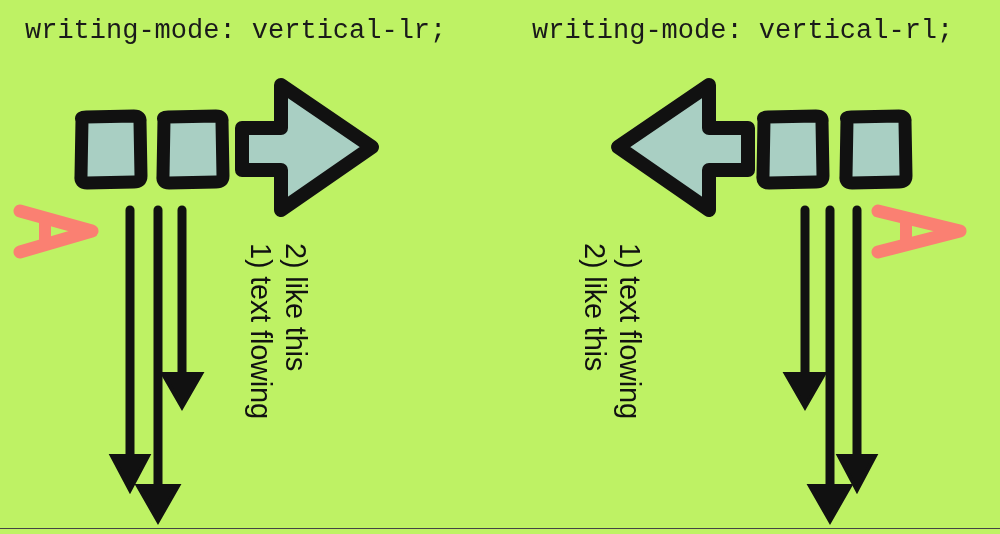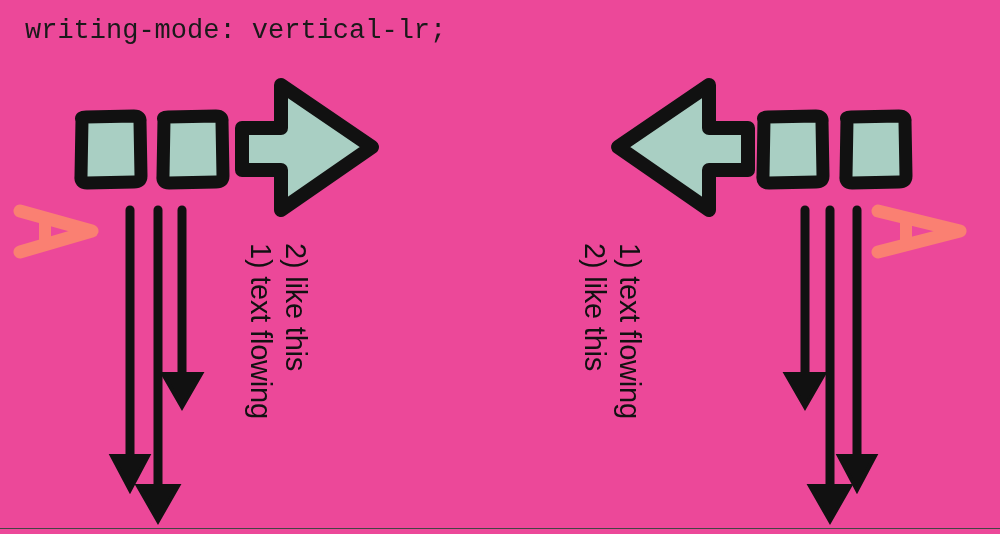--- a/index.html
+++ b/index.html
@@ -4,21 +4,21 @@
 <style>
   html, body {
     margin: 0;
     padding: 0;
     background: #ffffff;
   }
   #page {
     position: relative;
     width: 1000px;
     height: 534px;
-    background: #ec4899;
+    background: #bef264;
     overflow: hidden;
     font-family: "Liberation Sans", sans-serif;
     text-decoration: underline;
   }
   .panel {
     position: absolute;
     top: 0;
     width: 500px;
     height: 534px;
   }
@@ -109,20 +109,21 @@
       </g>
     </svg>
 
     <div class="vtext" style="left:277px; top:243px;">1) text flowing</div>
 
     <div class="vtext" style="left:312px; top:243px;">2) like this</div>
   </div>
 
   <div class="panel right">
 
+    <div class="heading">writing-mode: vertical-rl;</div>
 
     <svg class="svg-layer" viewBox="0 0 500 534">
 
       <g>
         <path d="M248,128 L209,128 L209,85 L118,147 L209,210 L209,170 L248,170 Z" fill="#a9cfc3" stroke="#111111" stroke-width="14" stroke-linejoin="round" stroke-linecap="round"></path>
       </g>
 
       <g>
         <path d="M264,120 Q262,117 268,117 L316,116 Q323,116 322,122 L323,176 Q323,182 316,182 L269,183 Q262,183 263,176 Z" fill="#a9cfc3" stroke="#111111" stroke-width="13" stroke-linejoin="round" stroke-linecap="round"></path>
       </g>

